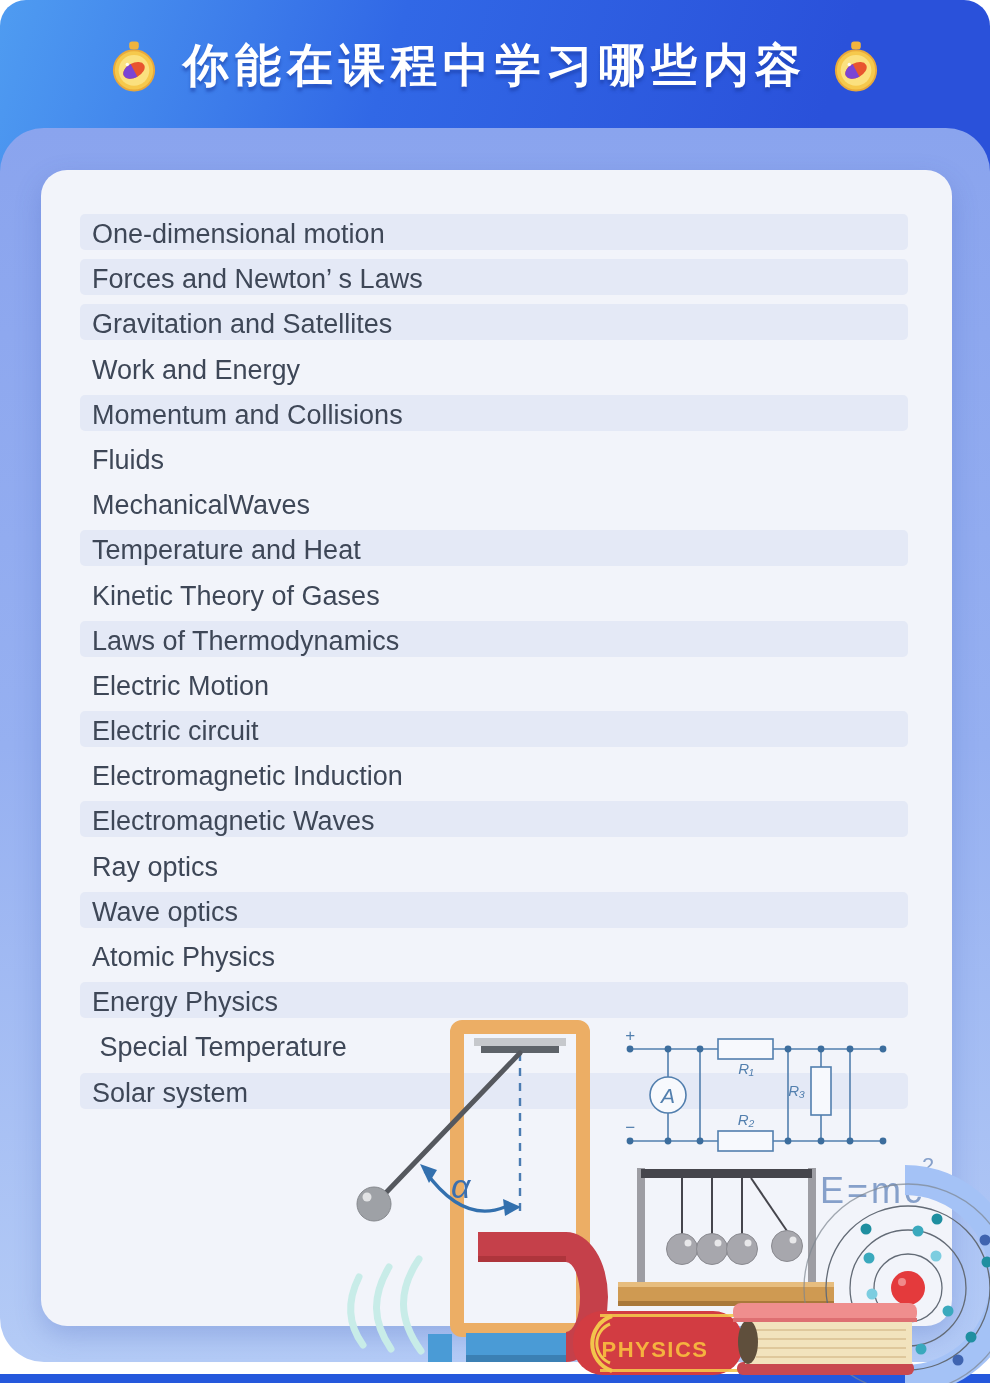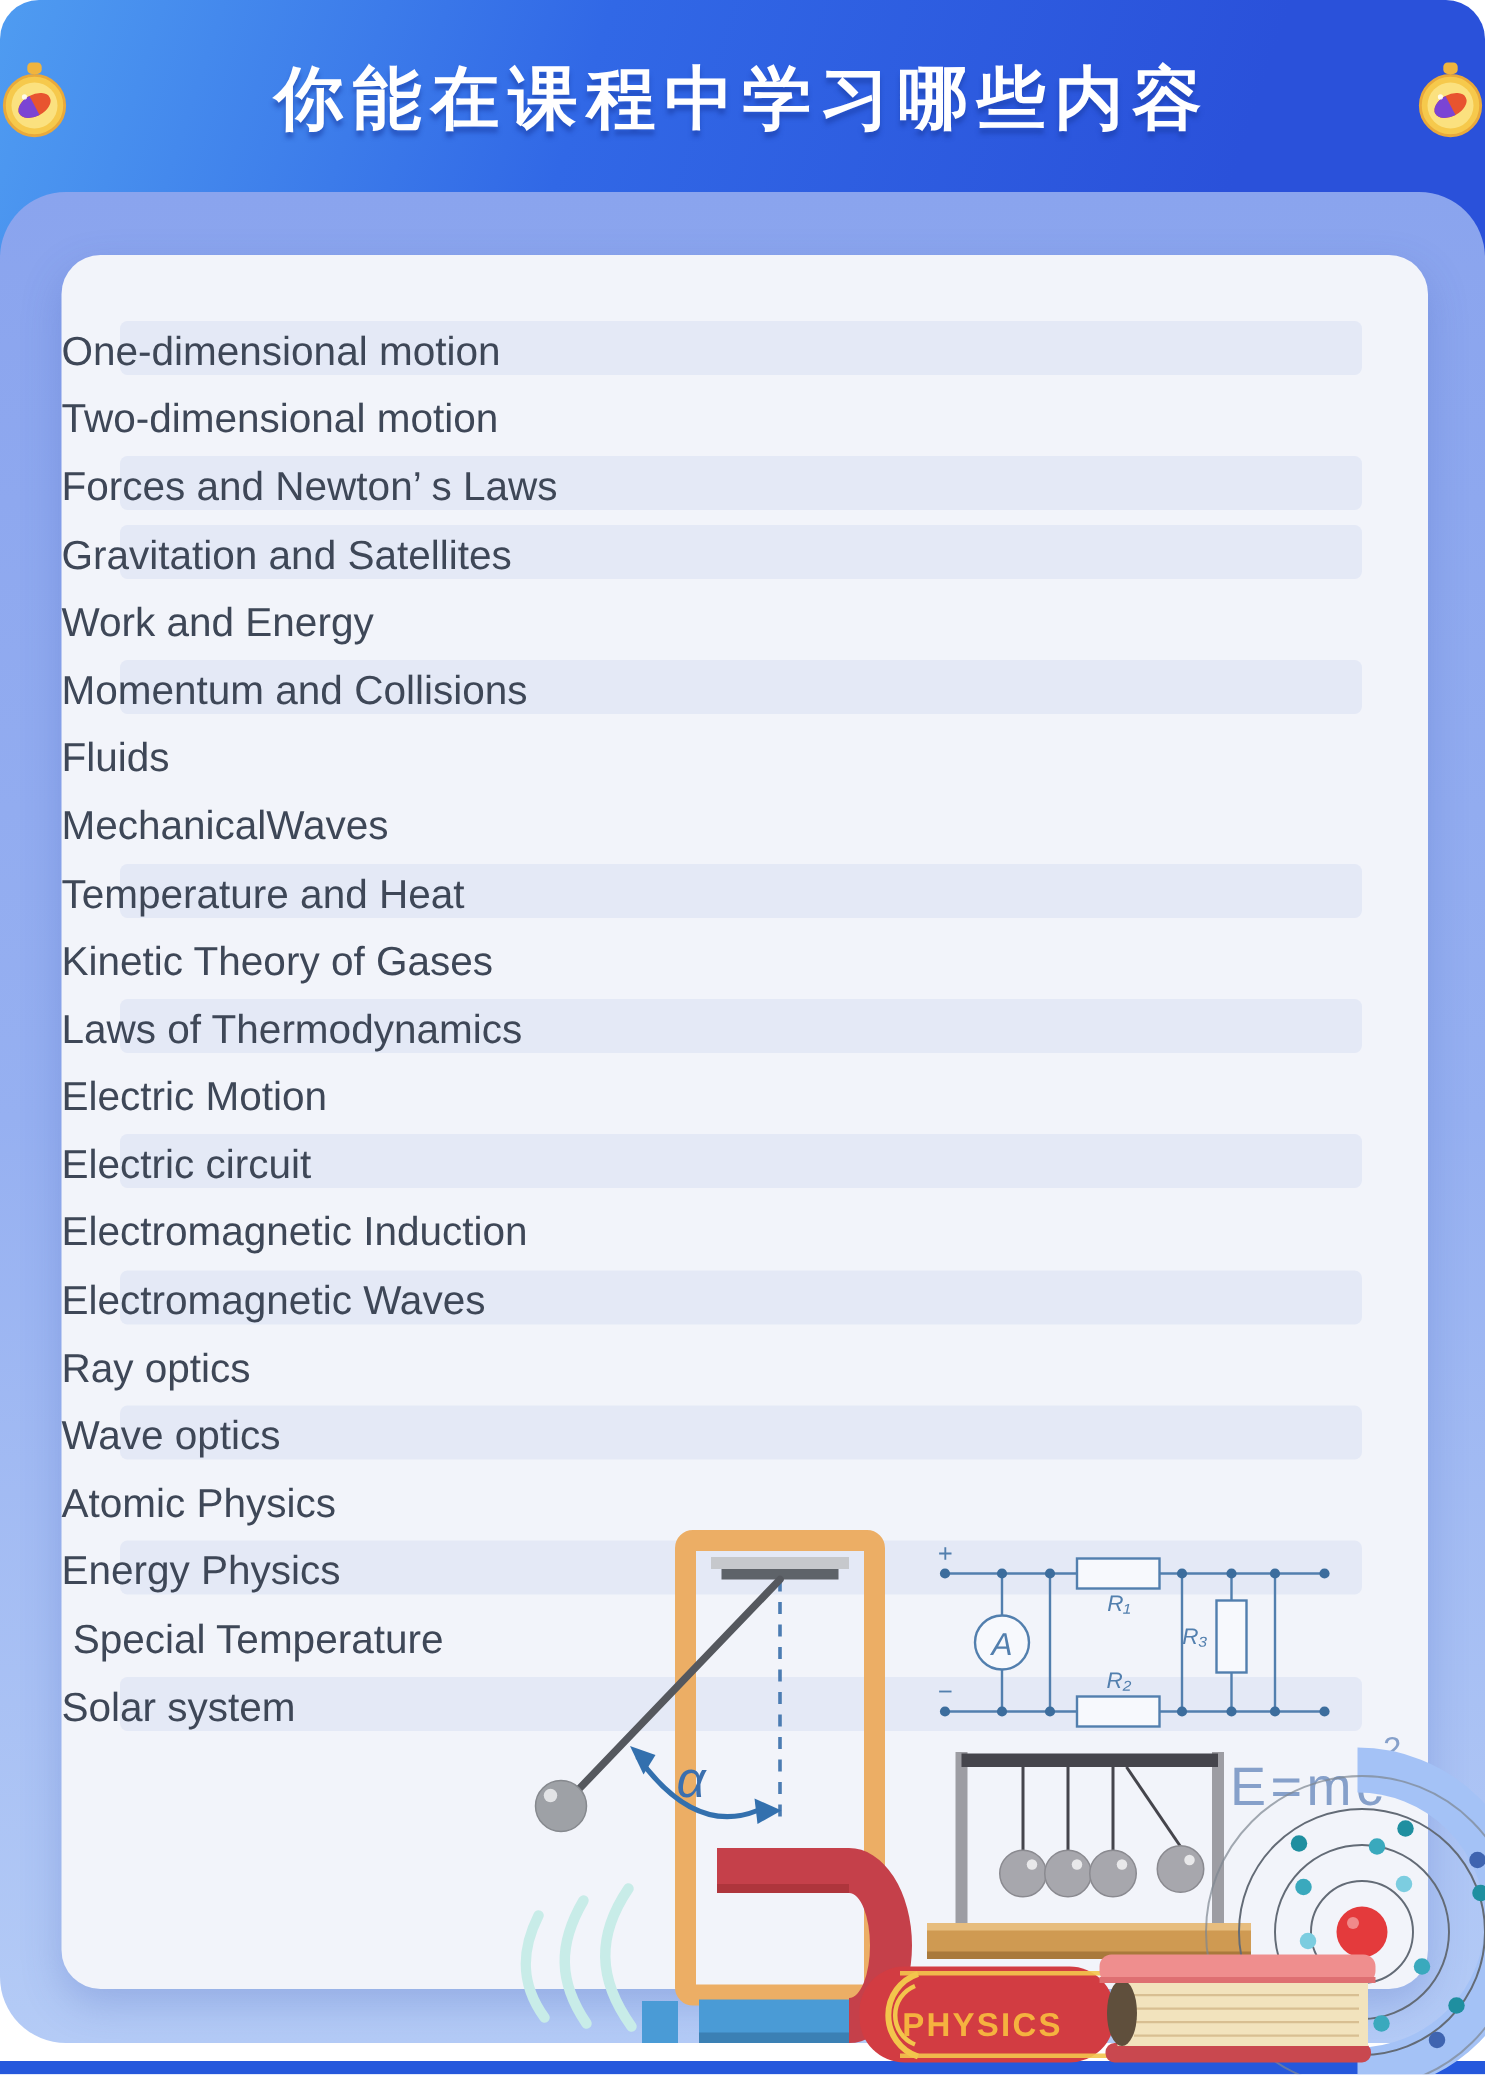--- a/index.html
+++ b/index.html
@@ -5,31 +5,31 @@
   html,body{margin:0;padding:0;background:#ffffff;}
   #page{position:relative;width:990px;height:1383px;background:#ffffff;overflow:hidden;
         font-family:"Liberation Sans",sans-serif;}
   .bg-header{position:absolute;top:0;left:0;width:990px;height:268px;
         border-radius:26px 26px 0 0;
         background:linear-gradient(108deg,#4f9cf1 0%,#3168e6 38%,#2a51da 80%);}
   .bg-panel{position:absolute;top:128px;left:0;width:990px;height:1234px;border-radius:44px;
         background:linear-gradient(180deg,#8aa4ee 0%,#96b0f1 50%,#b4cbf6 100%);}
   .bottom-bar{position:absolute;left:0;top:1374px;width:990px;height:9px;background:#2558dc;}
   header{position:absolute;top:0;left:0;width:990px;height:132px;
-        display:flex;align-items:center;justify-content:space-between;gap:26px;}
+        display:flex;align-items:center;justify-content:center;gap:26px;}
   .title{margin:0;color:#ffffff;font-size:46px;font-weight:bold;letter-spacing:6px;
         font-family:"DejaVu Sans","Liberation Sans",sans-serif;
         text-shadow:0 4px 3px rgba(24,58,160,.5);white-space:nowrap;}
   .card{position:absolute;left:41px;top:170px;width:911px;height:1156px;background:#f2f4fa;
         border-radius:26px;box-shadow:0 10px 26px rgba(58,88,178,.25);}
   .topic-list{position:absolute;top:42px;left:0;width:100%;}
   .row{position:relative;height:45.2px;}
   .row.striped::before{content:"";position:absolute;left:39px;top:2px;width:828px;height:36px;
         background:#e4e9f6;border-radius:5px;}
-  .topic-label{position:relative;display:block;line-height:45.2px;
+  .topic-label{position:relative;display:block;padding-left:51px;line-height:45.2px;
         font-size:27px;color:#3e4757;white-space:pre;}
   .illustrations{position:absolute;left:0;top:0;width:990px;height:1383px;pointer-events:none;}
   .stopwatch{width:46px;height:53px;}
 </style>
 </head>
 <body>
 
 <div id="page">
 
   <div class="bg-header"></div>
@@ -57,23 +57,20 @@
         <path d="M24 23.5 A 12 7.5 0 0 0 24 38.5 Z" fill="#7b44d4"></path>
       </g>
       <circle cx="17" cy="25" r="1.8" fill="#ffffff" opacity="0.85"></circle>
     </svg>
   </header>
 
   <div class="card">
     <div class="topic-list" id="topic-list">
         <div class="row striped">
           <span class="topic-label">One-dimensional motion</span>
-        </div>
-        <div class="row">
-          <span class="topic-label">Two-dimensional motion</span>
         </div>
         <div class="row striped">
           <span class="topic-label">Forces and Newton’ s Laws</span>
         </div>
         <div class="row striped">
           <span class="topic-label">Gravitation and Satellites</span>
         </div>
         <div class="row">
           <span class="topic-label">Work and Energy</span>
         </div>

